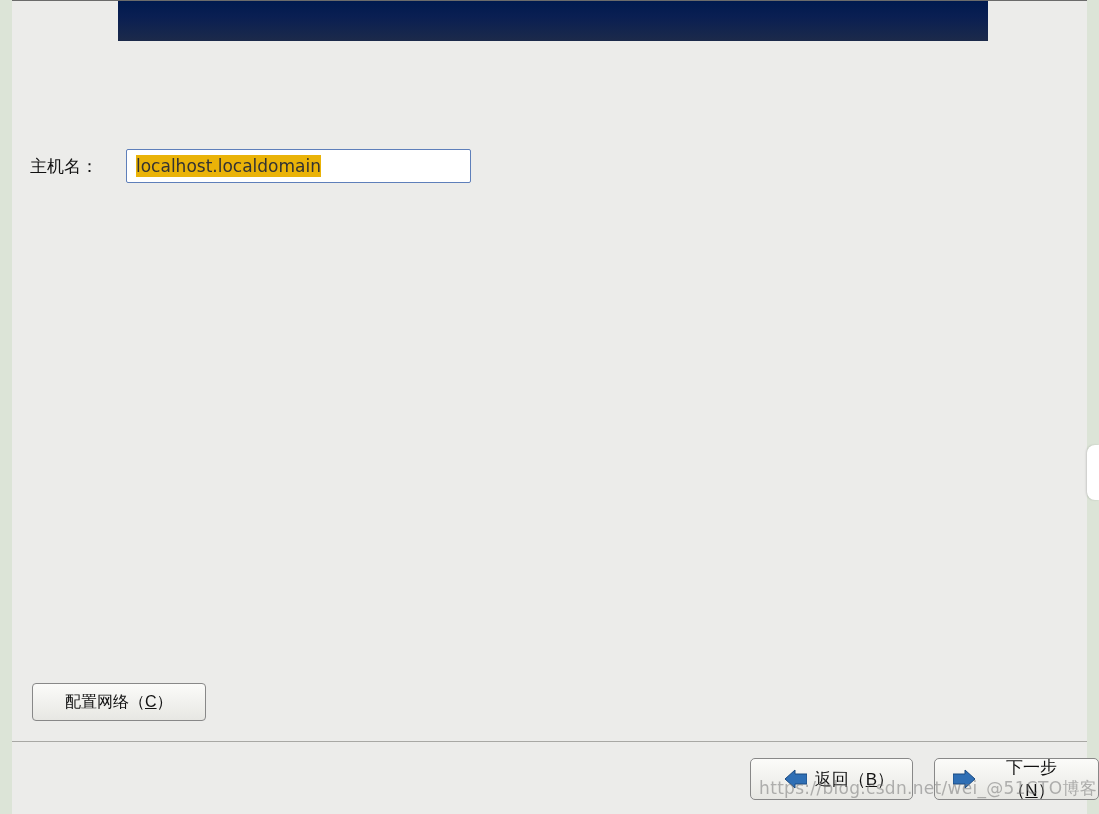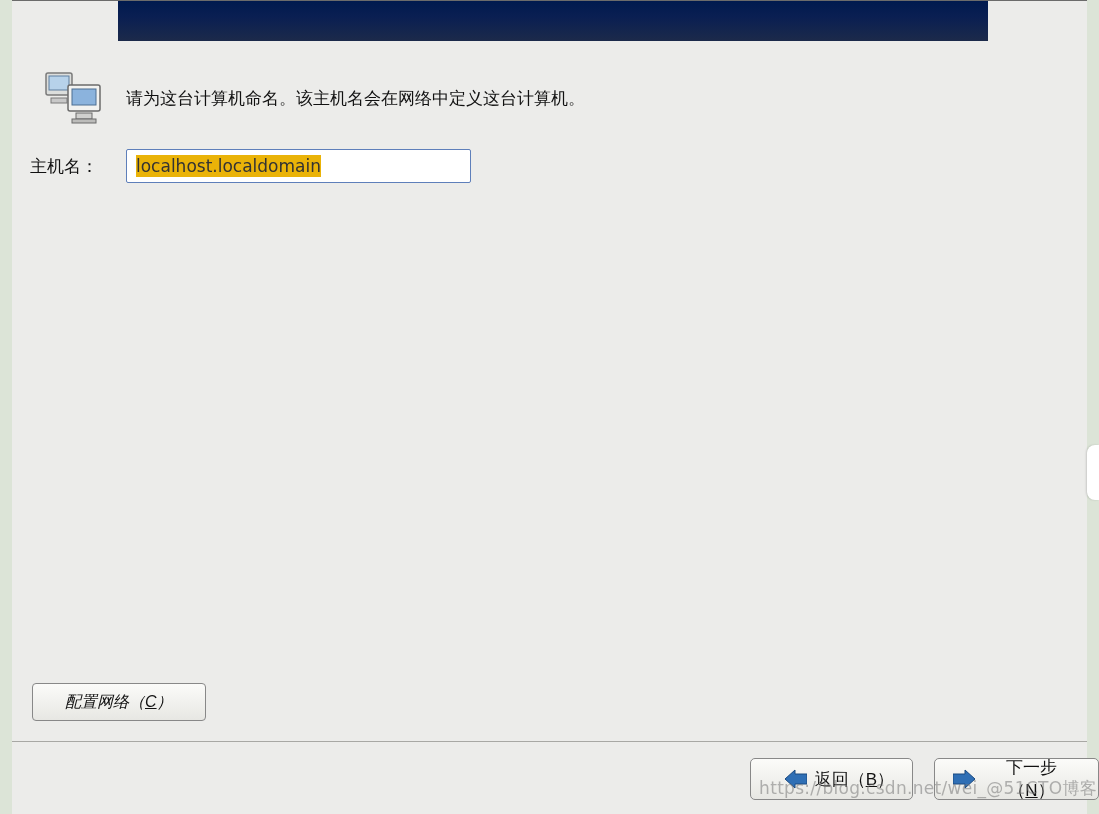--- a/index.html
+++ b/index.html
@@ -87,21 +87,20 @@
       min-width: 144px;
       padding: 0 32px;
       border: 1px solid #888;
       border-radius: 4px;
       background: linear-gradient(to bottom, #fbfbf9 0%, #e7e7e3 100%);
       font-size: 16px;
       color: #111;
       display: inline-flex;
       align-items: center;
       justify-content: center;
-      font-style: italic;
     }
     .underline-key { text-decoration: underline; }
     .bottom-bar {
       position: absolute;
       left: 0;
       right: 0;
       top: 740px;
       height: 74px;
       border-top: 1px solid #a8a8a4;
     }
@@ -144,36 +143,20 @@
       box-shadow: -1px 0 2px rgba(0,0,0,0.15);
     }
   </style>
 </head>
 <body>
 
 <div class="window">
 
   <div class="banner"></div>
 
-  <div class="header-row">
-    <span class="computer-icon-wrap">
-      <svg viewBox="0 0 64 55">
-
-        <rect x="2" y="2" width="26" height="22" rx="2" fill="#dcdedc" stroke="#7a7a7a" stroke-width="1.5"></rect>
-        <rect x="5" y="5" width="20" height="14" fill="#b7d2ea" stroke="#5f7f9f"></rect>
-        <rect x="7" y="27" width="16" height="5" fill="#c8c8c8" stroke="#7a7a7a"></rect>
-
-        <rect x="24" y="14" width="32" height="26" rx="2" fill="#f2f2f0" stroke="#6b6b6b" stroke-width="1.5"></rect>
-        <rect x="28" y="18" width="24" height="16" fill="#8bb3dd" stroke="#4d6f92"></rect>
-        <rect x="32" y="42" width="16" height="6" fill="#d0d0ce" stroke="#6b6b6b"></rect>
-        <rect x="28" y="48" width="24" height="4" fill="#bcbcba" stroke="#6b6b6b"></rect>
-      </svg>
-    </span>
-    <span class="desc-text">请为这台计算机命名。该主机名会在网络中定义这台计算机。</span>
-  </div>
 
   <div class="form-row">
     <span class="label">主机名：</span>
     <div class="input-wrap">
       <span class="input-value">localhost.localdomain</span>
     </div>
   </div>
 
   <button class="configure-btn">
     <span>配置网络（</span>

